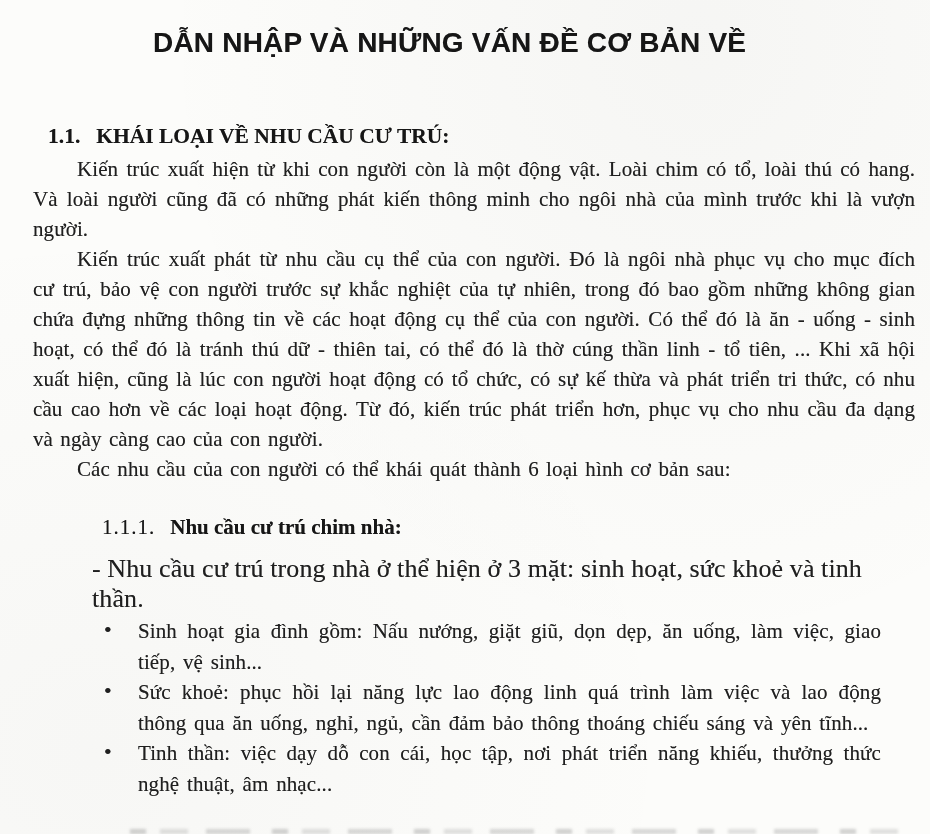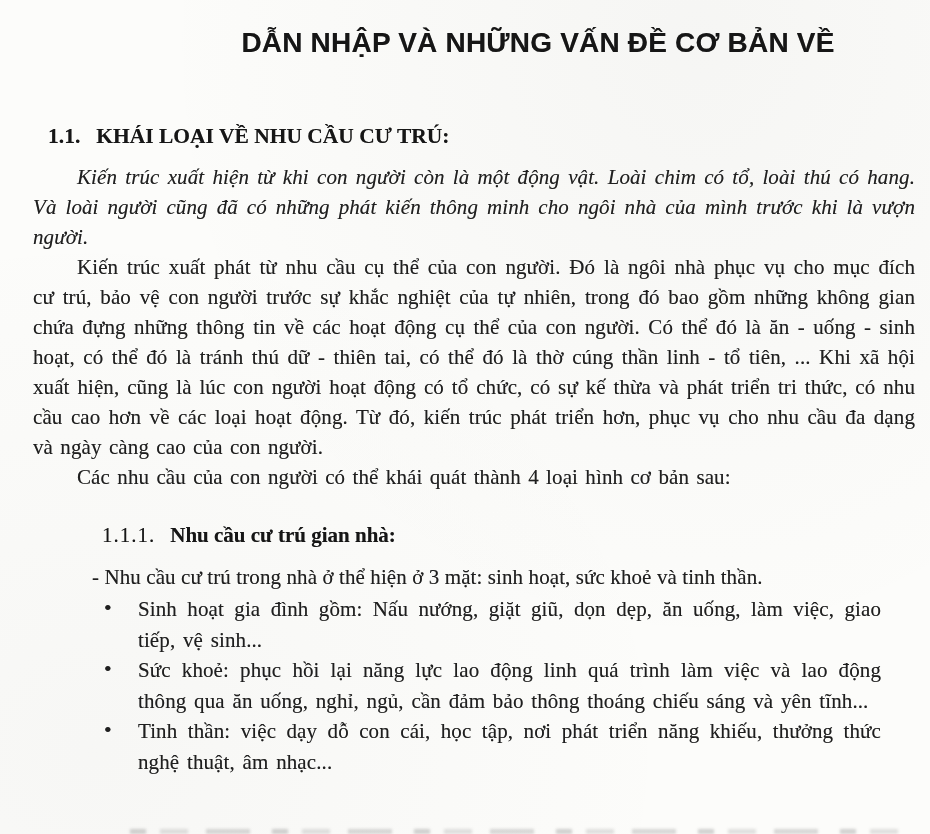--- a/index.html
+++ b/index.html
@@ -32,21 +32,20 @@
     font-family: "Liberation Serif", "DejaVu Serif", serif;
     font-weight: bold;
     font-style: italic;
     font-size: 25px;
     line-height: 30px;
   }
 
   .doc-title {
     margin: 14px 0 0 120px;
     width: 770px;
-    text-align: center;
     font-family: "Liberation Sans", "DejaVu Sans", sans-serif;
     font-weight: bold;
     font-size: 28px;
     line-height: 33px;
     color: #161616;
     letter-spacing: 0.2px;
   }
 
   .section-heading {
     margin: 64px 0 0 15px;
@@ -60,35 +59,35 @@
   p.body-para {
     margin: 0;
     width: 882px;
     font-size: 21px;
     line-height: 30px;
     text-align: justify;
     text-indent: 44px;
     letter-spacing: 0.1px;
     word-spacing: 2px;
   }
-  p.body-para.first { margin-top: 13px; font-style: italic; }
+  p.body-para.first { margin-top: 5px; }
 
   .subsection-heading {
     margin: 29px 0 0 69px;
     font-size: 21px;
     line-height: 28px;
     font-weight: normal;
     color: #161616;
   }
   .subsection-heading .sub-num { margin-right: 15px; letter-spacing: 1px; }
   .subsection-heading .sub-text { font-weight: bold; }
 
   p.dash-item {
     margin: 13px 0 0 59px;
-    font-size: 21px;
+    font-size: 26px;
     line-height: 30px;
     letter-spacing: 0.1px;
   }
 
   ul.bullets {
     margin: 2px 0 0;
     padding: 0 0 0 71px;
     list-style: none;
   }
   ul.bullets li {
@@ -135,24 +134,24 @@
   </h1>
 
   <h2 class="section-heading">
     <span class="sec-num">1.1.</span><span class="sec-text">KHÁI LOẠI VỀ NHU CẦU CƯ TRÚ:</span>
   </h2>
 
   <p class="body-para first">Kiến trúc xuất hiện từ khi con người còn là một động vật. Loài chim có tổ, loài thú có hang. Và loài người cũng đã có những phát kiến thông minh cho ngôi nhà của mình trước khi là vượn người.</p>
 
   <p class="body-para">Kiến trúc xuất phát từ nhu cầu cụ thể của con người. Đó là ngôi nhà phục vụ cho mục đích cư trú, bảo vệ con người trước sự khắc nghiệt của tự nhiên, trong đó bao gồm những không gian chứa đựng những thông tin về các hoạt động cụ thể của con người. Có thể đó là ăn - uống - sinh hoạt, có thể đó là tránh thú dữ - thiên tai, có thể đó là thờ cúng thần linh - tổ tiên, ... Khi xã hội xuất hiện, cũng là lúc con người hoạt động có tổ chức, có sự kế thừa và phát triển tri thức, có nhu cầu cao hơn về các loại hoạt động. Từ đó, kiến trúc phát triển hơn, phục vụ cho nhu cầu đa dạng và ngày càng cao của con người.</p>
 
-  <p class="body-para">Các nhu cầu của con người có thể khái quát thành 4 loại hình cơ bản sau:</p>
+  <p class="body-para">Các nhu cầu của con người có thể khái quát thành 6 loại hình cơ bản sau:</p>
 
   <h3 class="subsection-heading">
-    <span class="sub-num">1.1.1.</span><span class="sub-text">Nhu cầu cư trú gian nhà:</span>
+    <span class="sub-num">1.1.1.</span><span class="sub-text">Nhu cầu cư trú chim nhà:</span>
   </h3>
 
   <p class="dash-item">- Nhu cầu cư trú trong nhà ở thể hiện ở 3 mặt: sinh hoạt, sức khoẻ và tinh thần.</p>
 
   <ul class="bullets">
     <li>
       <span class="dot">•</span><span class="btext">Sinh hoạt gia đình gồm: Nấu nướng, giặt giũ, dọn dẹp, ăn uống, làm việc, giao tiếp, vệ sinh...</span>
     </li>
     <li>
       <span class="dot">•</span><span class="btext">Sức khoẻ: phục hồi lại năng lực lao động linh quá trình làm việc và lao động thông qua ăn uống, nghỉ, ngủ, cần đảm bảo thông thoáng chiếu sáng và yên tĩnh...</span>

